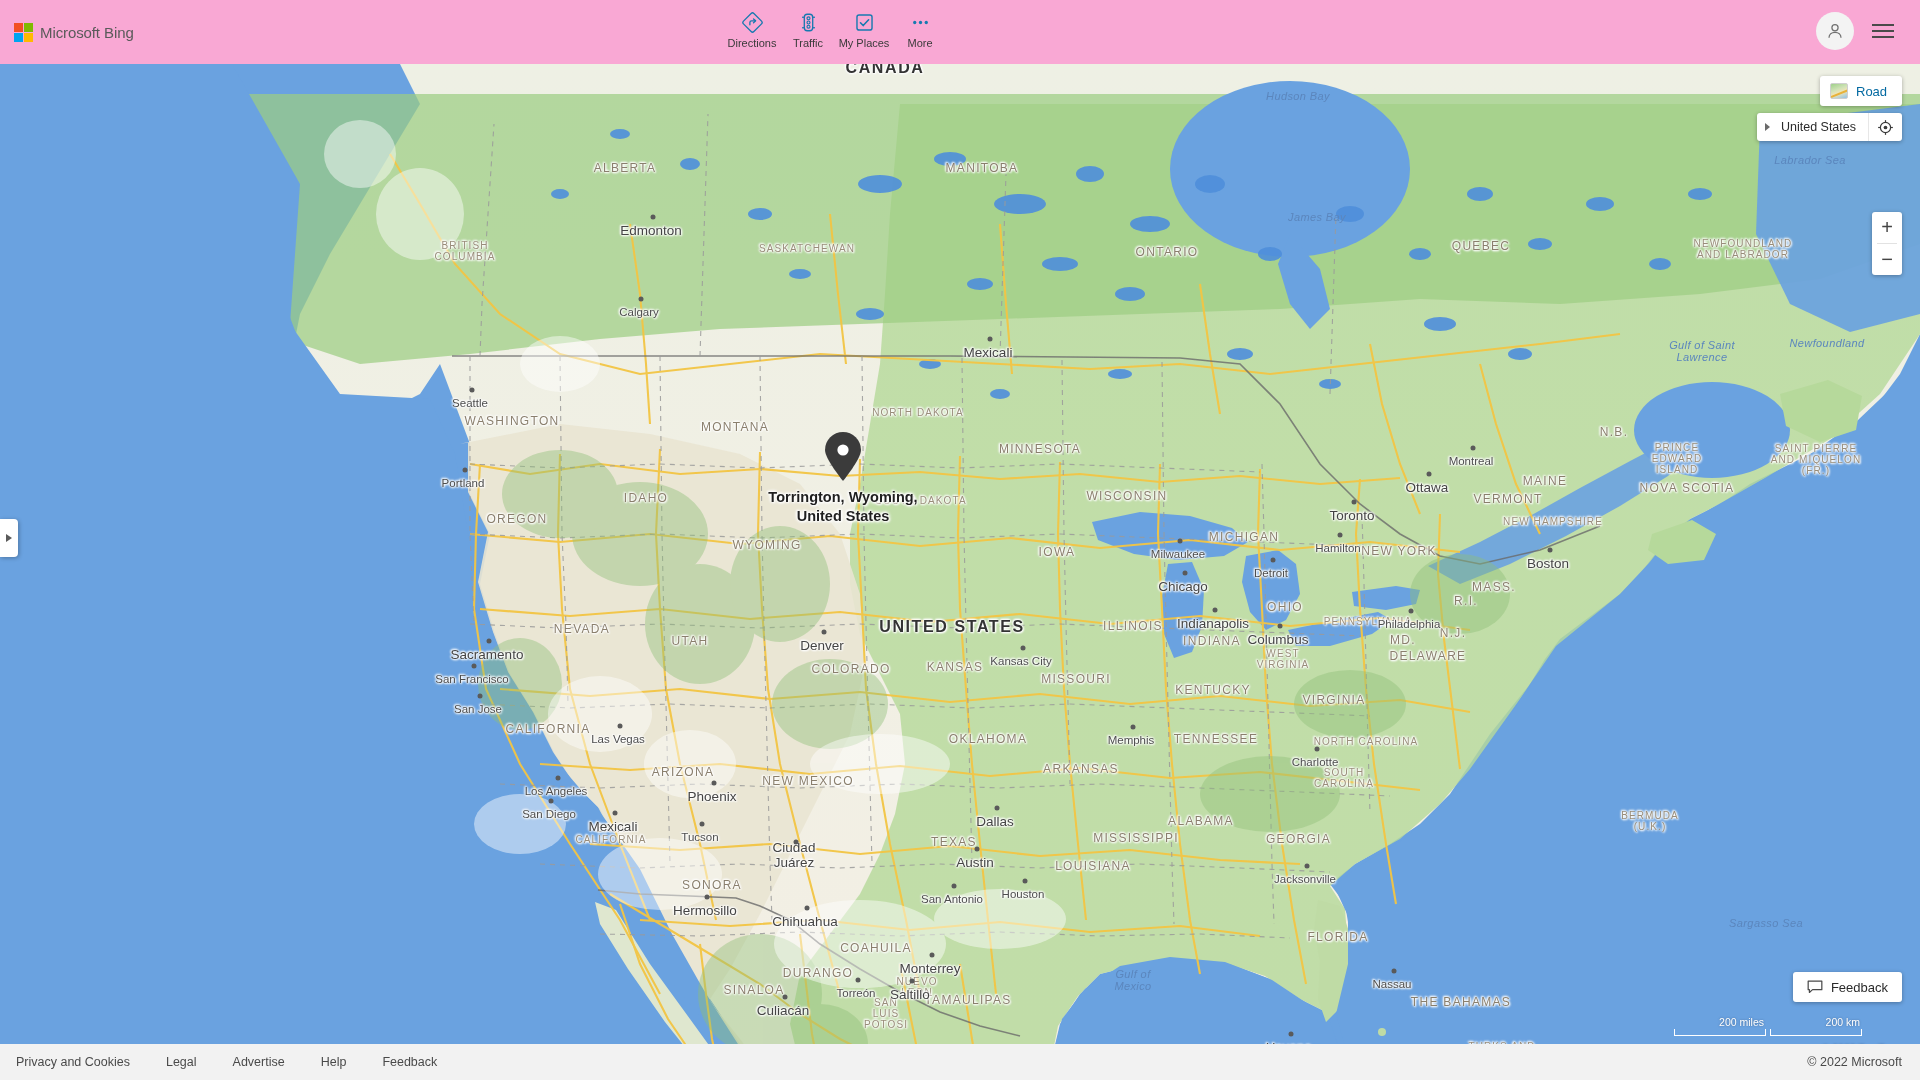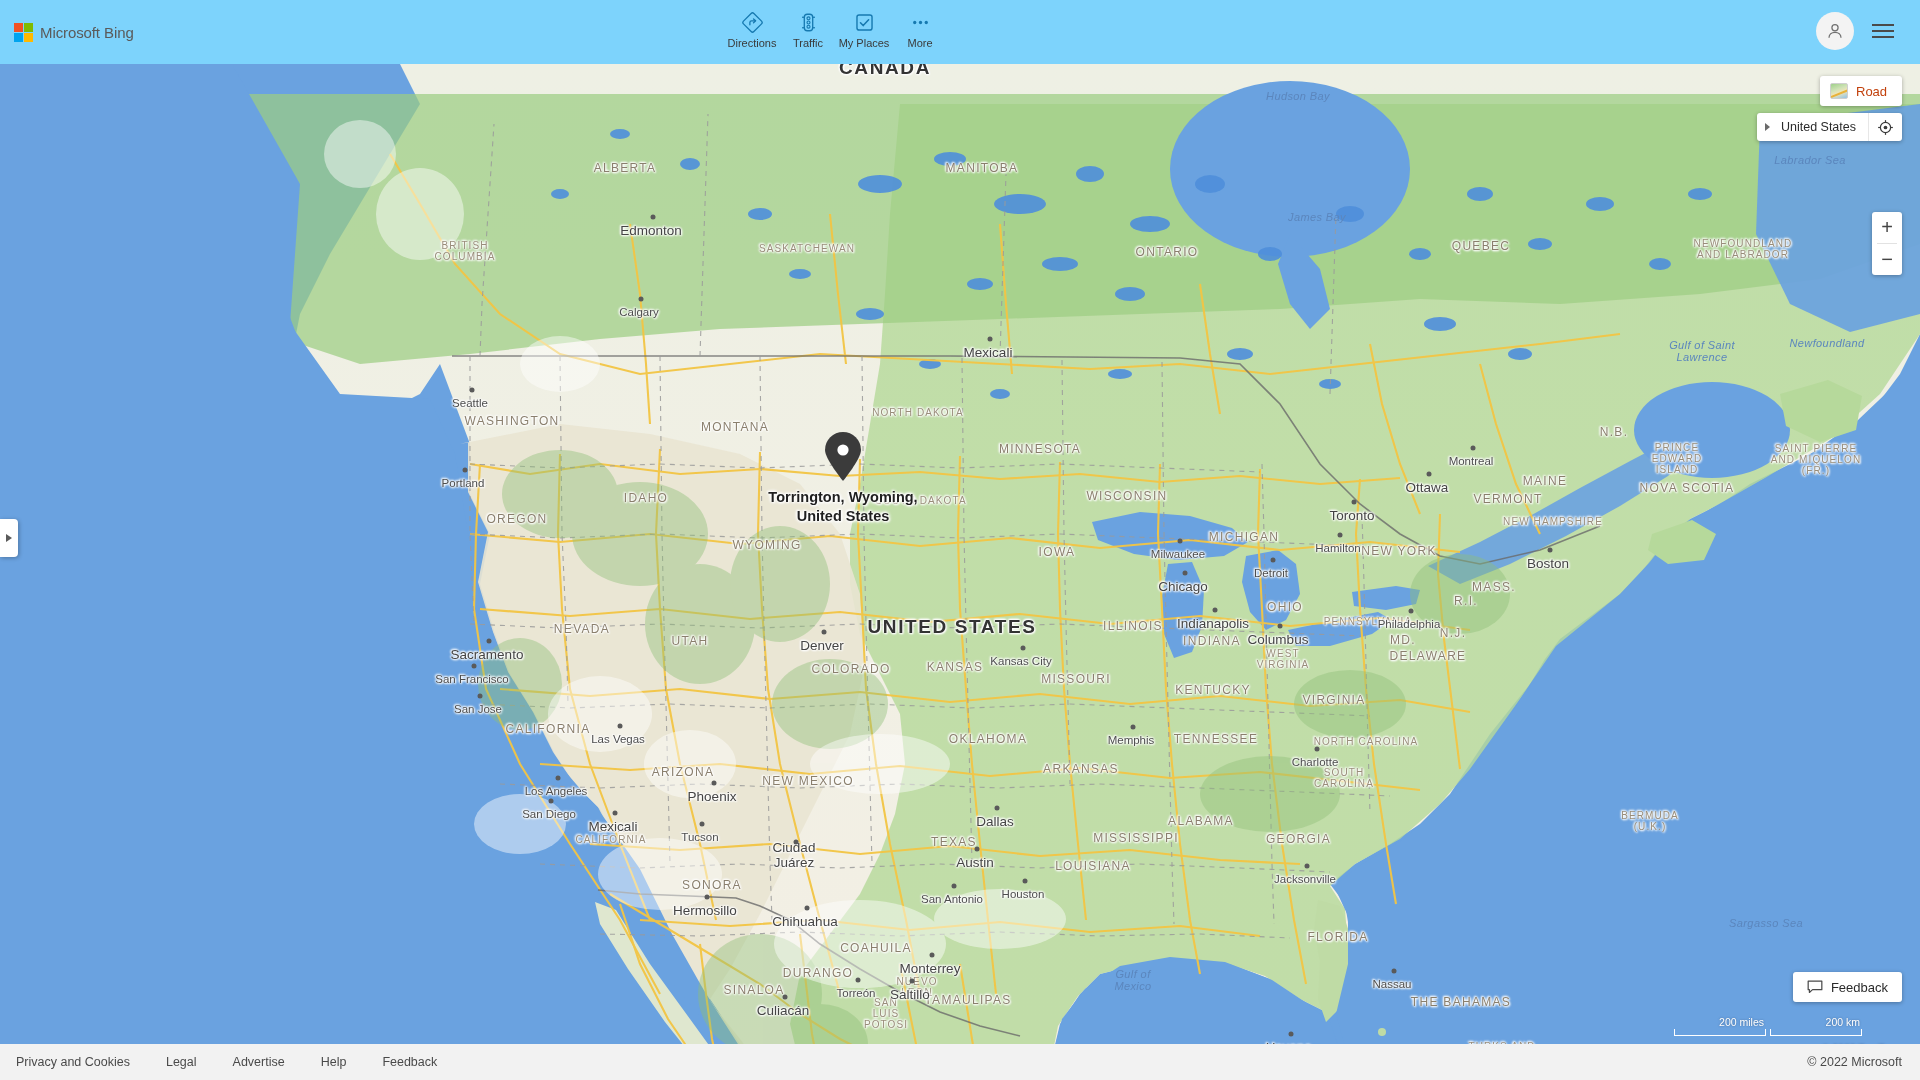--- a/index.html
+++ b/index.html
@@ -7,21 +7,21 @@
     width: 1920px; height: 1080px;
     overflow: hidden;
     font-family: "Liberation Sans", sans-serif;
     background: #fff;
   }
 
   
   #header {
     position: absolute; top: 0; left: 0;
     width: 1920px; height: 64px;
-    background: #7dd3fc;
+    background: #f9a8d4;
     display: flex; align-items: center;
     z-index: 60;
   }
   .ms-logo-wrap {
     display: flex; align-items: center;
     margin-left: 14px; gap: 7px;
     cursor: pointer;
   }
   .ms-squares {
     width: 19px; height: 19px;
@@ -105,21 +105,21 @@
   #map-svg { position: absolute; top:0; left:0; width: 1920px; height: 1002px; }
 
   
   .mlabel {
     position: absolute;
     white-space: nowrap;
     pointer-events: none;
     transform: translate(-50%, -50%);
     text-shadow: 0 0 3px #fff, 0 0 3px #fff, 0 0 2px #fff, 1px 1px 2px #fff, -1px -1px 2px #fff;
   }
-  .l-country { font-size: 19px; font-weight: bold; color: #333333; letter-spacing: 1.6px; }
+  .l-country { font-size: 16px; font-weight: bold; color: #333333; letter-spacing: 1.6px; }
   .l-state   { font-size: 12px; color: #8a7f6d; letter-spacing: 1.3px; }
   .l-state-sm{ font-size: 10px; color: #998d7a; letter-spacing: 1.1px; }
   .l-city    { font-size: 13.5px; color: #444444; }
   .l-city-sm { font-size: 11.5px; color: #4d4d4d; }
   .l-water   { font-size: 11px; color: #5b86bd; font-style: italic; letter-spacing: .4px;
                text-shadow: none; }
   .city-dot {
     position: absolute; width: 5px; height: 5px; background: #5a5a5a;
     border-radius: 50%; transform: translate(-50%,-50%);
   }
@@ -160,21 +160,21 @@
 
   
   #road-btn {
     position: absolute; right: 18px; top: 12px;
     height: 30px; min-width: 82px;
     background: #fff; border-radius: 3px;
     box-shadow: 0 1px 4px rgba(0,0,0,.3);
     display: flex; align-items: center; gap: 8px;
     padding: 0 14px 0 10px; cursor: pointer; z-index: 40;
   }
-  #road-btn .rlabel { font-size: 13px; color: #c2410c; }
+  #road-btn .rlabel { font-size: 13px; color: #0369a1; }
   .road-thumb {
     width: 18px; height: 16px; border-radius: 2px;
     background: linear-gradient(160deg,#9fd08a 0%,#cfe2b6 38%,#f1e5b8 60%,#8fc3e8 100%);
     border: 1px solid #cfcfcf; position: relative; overflow: hidden;
   }
   .road-thumb::after {
     content:''; position:absolute; left:-2px; top:8px; width:24px; height:2px;
     background:#e8b23a; transform: rotate(-22deg);
   }
 

